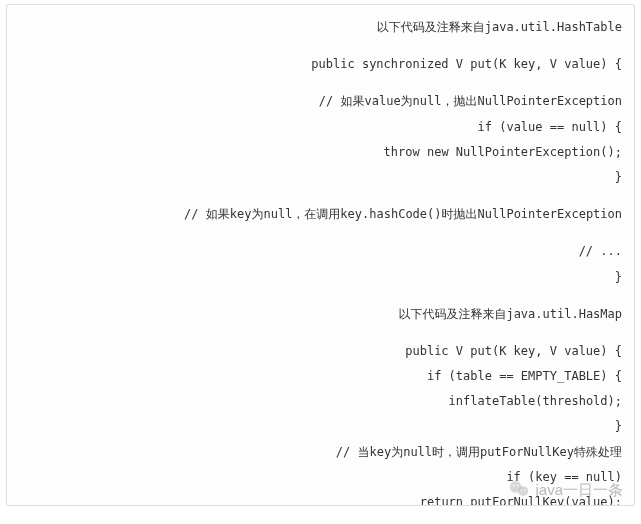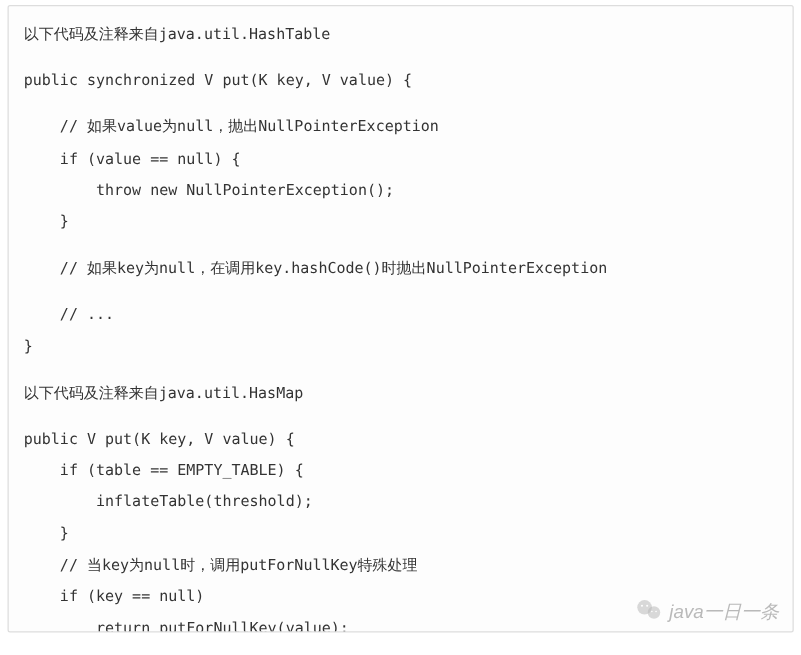--- a/index.html
+++ b/index.html
@@ -19,33 +19,32 @@
     background: #fdfdfd;
     padding: 10px 12px;
     margin: 4px 6px;
     line-height: 2.1;
     color: #333;
     white-space: pre;
     height: 502px;
     box-sizing: border-box;
     overflow: hidden;
   }
-  .line { display: block; min-height: 1em; }
+  .line { display: block; min-height: 1em; text-align: right; }
   .watermark {
     position: absolute;
     right: 18px;
     bottom: 24px;
     color: rgba(130,130,130,0.55);
     font-family: "Microsoft YaHei", Arial, sans-serif;
     font-size: 15px;
     display: flex;
     align-items: center;
     gap: 6px;
     pointer-events: none;
-    font-style: italic;
   }
   .watermark svg { opacity: 0.55; }
 </style>
 </head>
 <body>
 
 <pre class="code-block"><span class="line">以下代码及注释来自java.util.HashTable</span><span class="line"></span><span class="line">public synchronized V put(K key, V value) {</span><span class="line"></span><span class="line">    // 如果value为null，抛出NullPointerException</span><span class="line">    if (value == null) {</span><span class="line">        throw new NullPointerException();</span><span class="line">    }</span><span class="line"></span><span class="line">    // 如果key为null，在调用key.hashCode()时抛出NullPointerException</span><span class="line"></span><span class="line">    // ...</span><span class="line">}</span><span class="line"></span><span class="line">以下代码及注释来自java.util.HasMap</span><span class="line"></span><span class="line">public V put(K key, V value) {</span><span class="line">    if (table == EMPTY_TABLE) {</span><span class="line">        inflateTable(threshold);</span><span class="line">    }</span><span class="line">    // 当key为null时，调用putForNullKey特殊处理</span><span class="line">    if (key == null)</span><span class="line">        return putForNullKey(value);</span>
 </pre>
 
 <div class="watermark">

